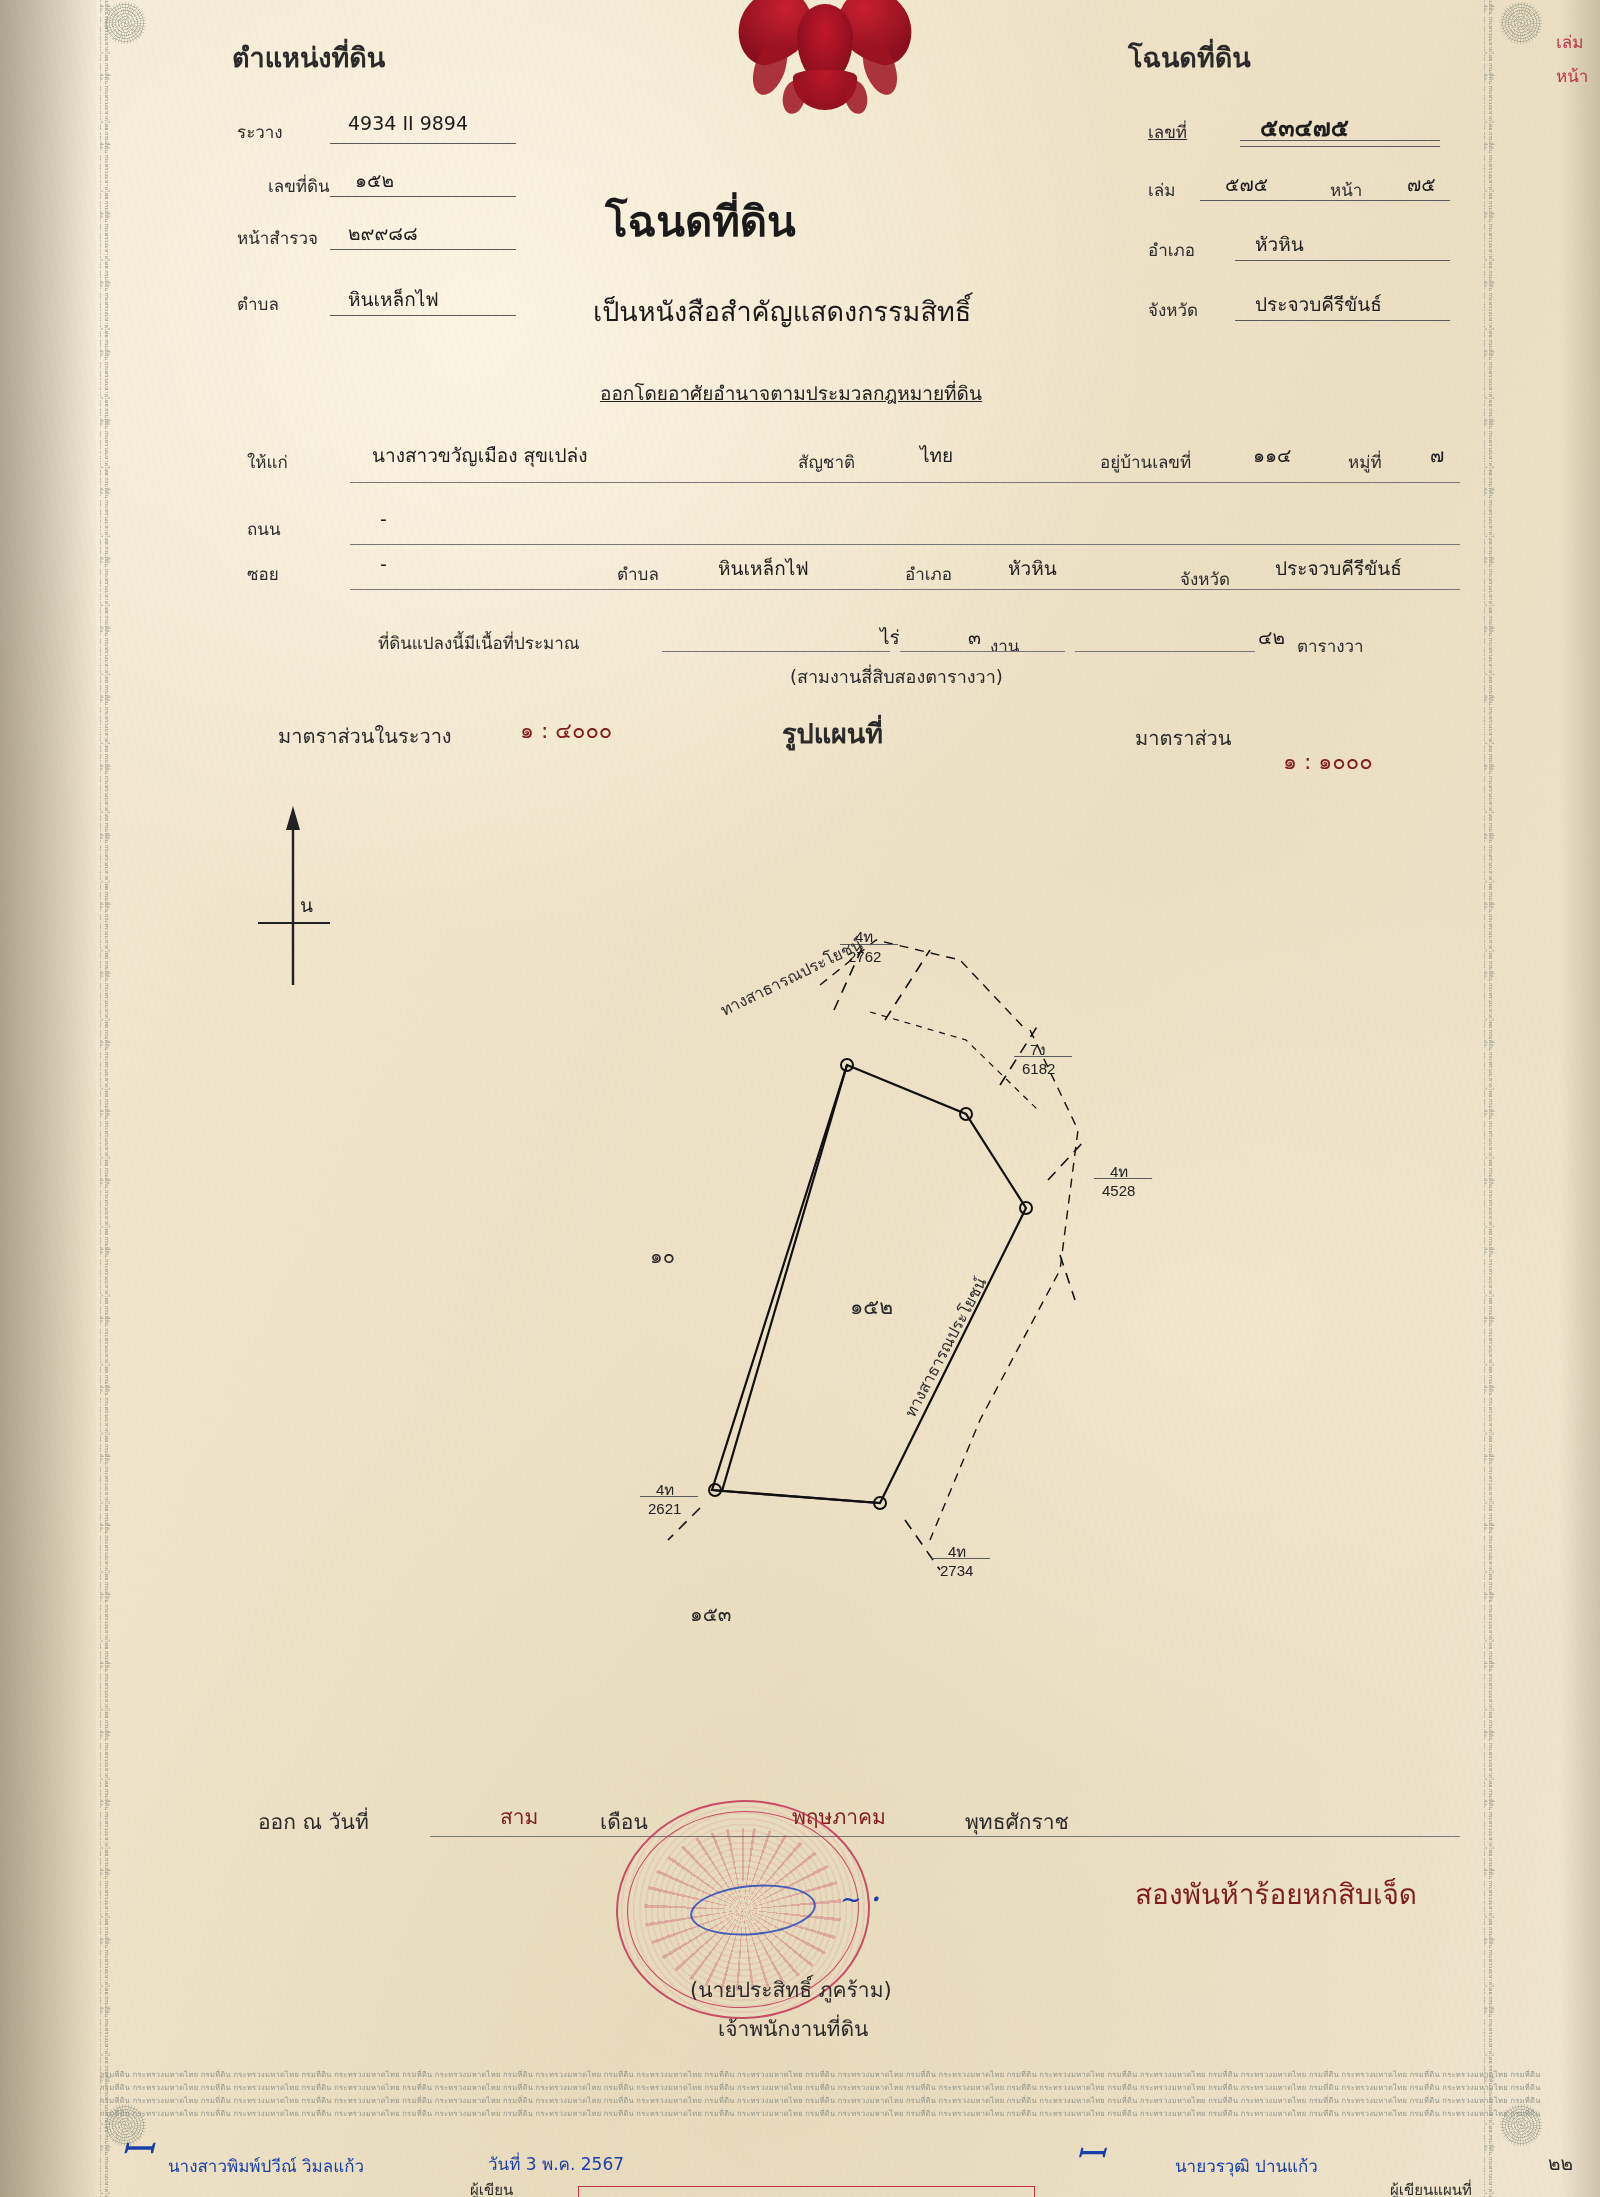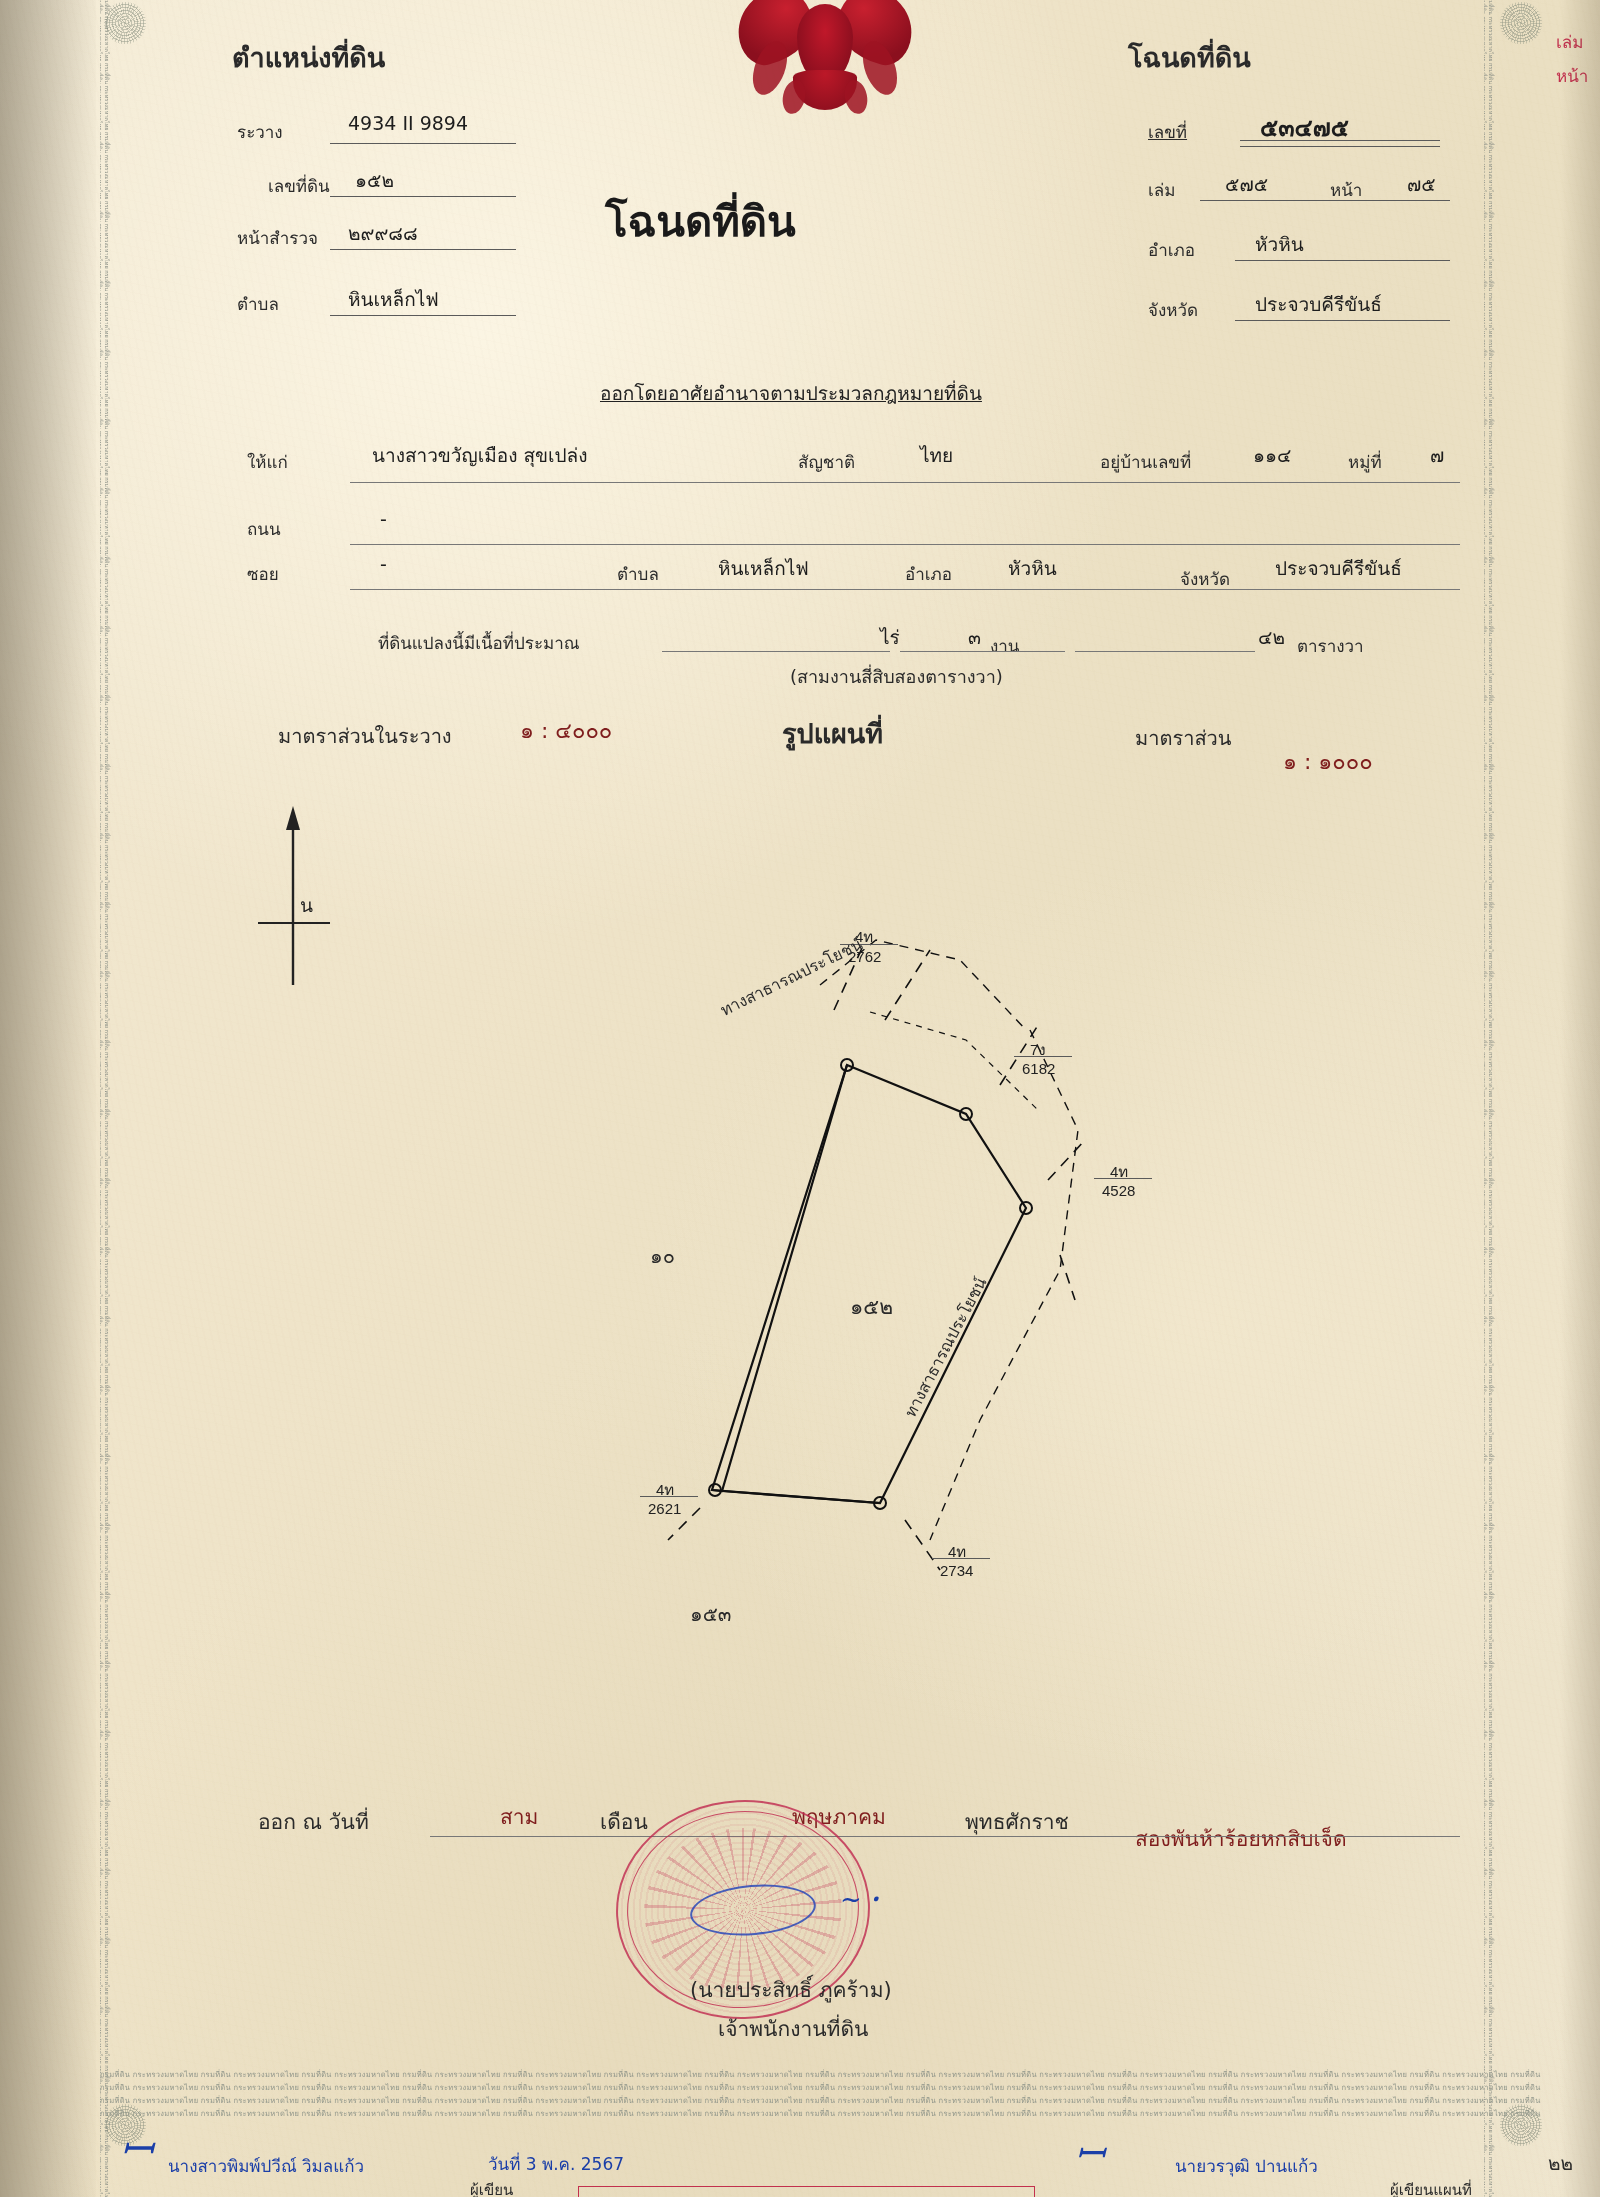--- a/index.html
+++ b/index.html
@@ -267,20 +267,21 @@
 
   <div class="t lbl thaifont" style="left:237px; top:224px;">หน้าสำรวจ</div>
   <div class="t val hand" style="left:348px; top:218px;">๒๙๙๘๘</div>
   <div class="rule" style="left:330px; top:249px; width:186px;"></div>
 
   <div class="t lbl thaifont" style="left:237px; top:290px;">ตำบล</div>
   <div class="t val hand" style="left:348px; top:284px;">หินเหล็กไฟ</div>
   <div class="rule" style="left:330px; top:315px; width:186px;"></div>
 
   <div class="t title-main thaifont" style="left:605px; top:188px;">โฉนดที่ดิน</div>
+  <div class="t title-sub thaifont" style="left:593px; top:290px;">เป็นหนังสือสำคัญแสดงกรรมสิทธิ์</div>
   <div class="t title-sub2 thaifont" style="left:600px; top:378px;">ออกโดยอาศัยอำนาจตามประมวลกฎหมายที่ดิน</div>
 
   <div class="t hdr thaifont" style="left:1128px; top:36px;">โฉนดที่ดิน</div>
 
   <div class="t lbl thaifont" style="left:1148px; top:118px;text-decoration:underline;">เลขที่</div>
   <div class="t val hand" style="left:1260px; top:108px; font-size:24px; font-weight:bold;">๕๓๔๗๕</div>
   <div class="rule" style="left:1240px; top:140px; width:200px;"></div>
   <div class="rule" style="left:1240px; top:146px; width:200px;"></div>
 
   <div class="t lbl thaifont" style="left:1148px; top:176px;">เล่ม</div>
@@ -402,21 +403,21 @@
   <div class="t thaifont" style="left:690px; top:1598px; font-size:20px;">๑๕๓</div>
 
   <div class="t thaifont" style="left:716px; top:1000px; font-size:16px; transform:rotate(-26deg); transform-origin:left top;">ทางสาธารณประโยชน์</div>
   <div class="t thaifont" style="left:898px; top:1410px; font-size:16px; transform:rotate(-62deg); transform-origin:left top;">ทางสาธารณประโยชน์</div>
 
   <div class="t thaifont" style="left:258px; top:1805px; font-size:21px;">ออก ณ วันที่</div>
   <div class="t hand" style="left:500px; top:1800px; font-size:21px;">สาม</div>
   <div class="t thaifont" style="left:600px; top:1805px; font-size:21px;">เดือน</div>
   <div class="t hand" style="left:792px; top:1800px; font-size:21px;">พฤษภาคม</div>
   <div class="t thaifont" style="left:965px; top:1805px; font-size:21px;">พุทธศักราช</div>
-  <div class="t hand" style="left:1135px; top:1822px; font-size:21px;">สองพันห้าร้อยหกสิบเจ็ด</div>
+  <div class="t hand" style="left:1135px; top:1872px; font-size:28px;">สองพันห้าร้อยหกสิบเจ็ด</div>
   <div class="rule thin" style="left:430px; top:1836px; width:1030px;"></div>
 
   <div class="seal">
     <div class="seal-inner"></div>
     <div class="seal-glyph"></div>
   </div>
   <div class="ink-circle"></div>
   <div class="sig" style="left:840px; top:1880px; font-size:26px;">~ ꞏ</div>
 
   <div class="t thaifont" style="left:690px; top:1973px; font-size:21px;">(นายประสิทธิ์ ภูคร้าม)</div>

